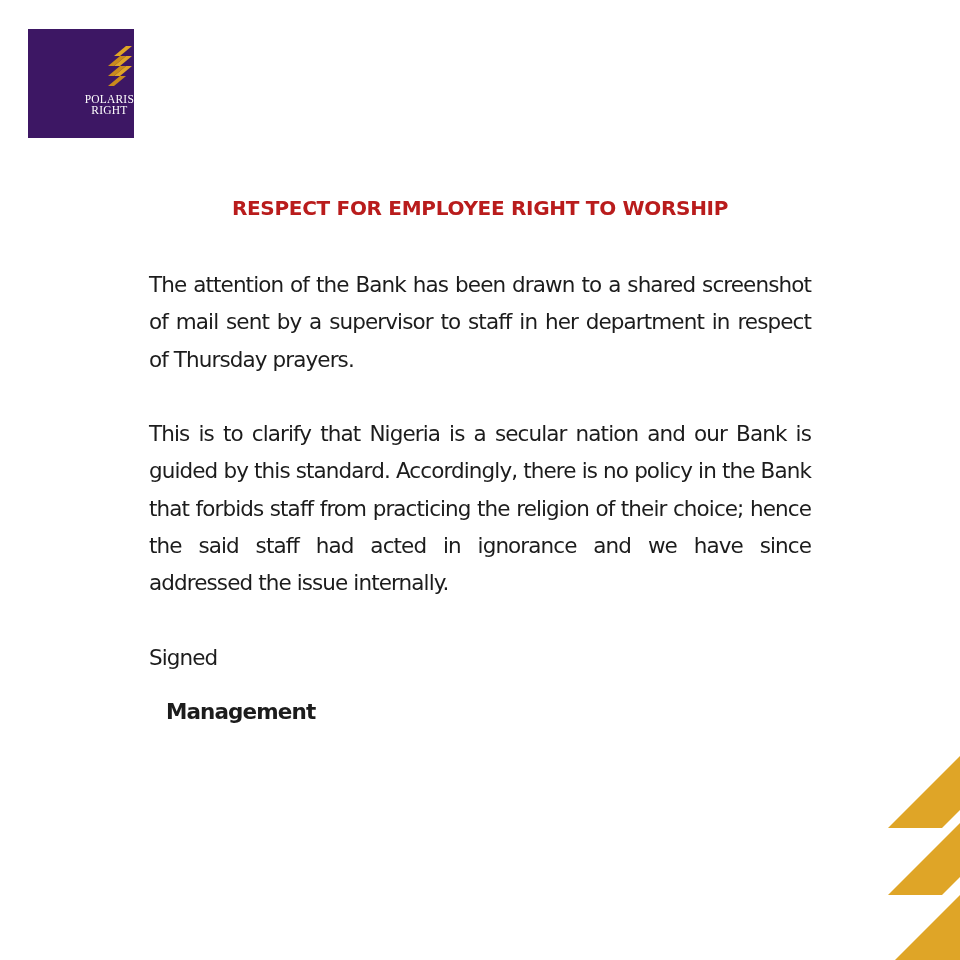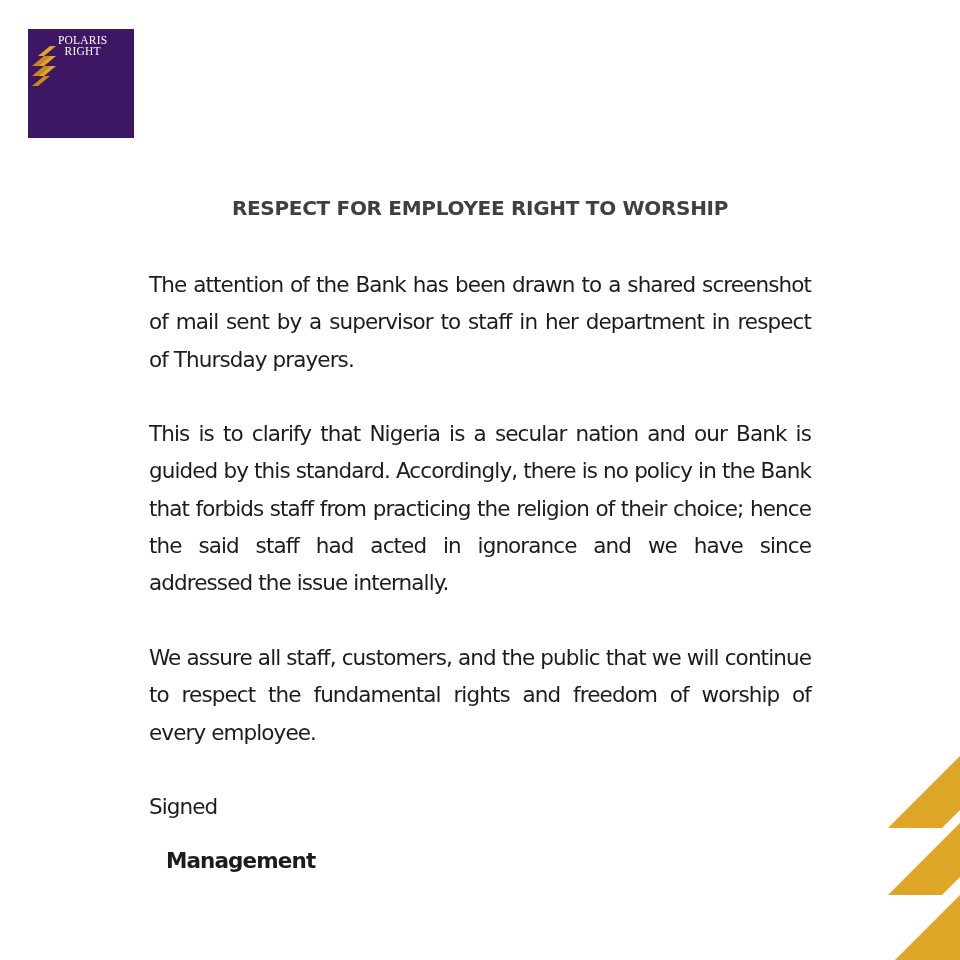--- a/index.html
+++ b/index.html
@@ -2,31 +2,31 @@
 <html><head>
   <meta charset="utf-8">
   <style>
     html, body { margin:0; padding:0; }
     body {
       width:960px; height:960px; background:#ffffff; position:relative; overflow:hidden;
       font-family: "Liberation Sans", sans-serif; color:#1a1a1a;
     }
     .logo {
       position:absolute; left:28px; top:29px; width:106px; height:109px;
-      background:#3d1764; display:flex; flex-direction:row; align-items:flex-start;
+      background:#3d1764; display:flex; flex-direction:column; align-items:flex-end;
     }
     .logo svg { margin-top:15px; }
     .logo-text {
       font-family: "Liberation Serif", serif; color:#ffffff; font-size:11.5px;
       line-height:11px; text-align:center; margin-top:6px; letter-spacing:0.2px;
     }
     .title {
       position:absolute; left:0; width:960px; top:196px; text-align:center;
       font-family: "DejaVu Sans", sans-serif; font-weight:bold; font-size:20px;
-      color:#404040; letter-spacing:-0.3px;
+      color:#b91c1c; letter-spacing:-0.3px;
     }
     .body {
       position:absolute; left:149px; width:662px; top:266px;
       font-family: "DejaVu Sans", sans-serif; font-size:21.5px; line-height:37.3px;
       color:#1c1c1c; letter-spacing:-0.9px;
     }
     .para { text-align:justify; margin:0 0 37.3px 0; }
     .signed { margin:0; }
     .management { margin:17px; font-weight:bold; }
     .deco { position:absolute; left:0; top:0; }
@@ -47,21 +47,20 @@
     <div>POLARIS</div>
     <div>RIGHT</div>
   </div>
 </div>
 
 <div class="title">RESPECT FOR EMPLOYEE RIGHT TO WORSHIP</div>
 
 <div class="body">
   <p class="para">The attention of the Bank has been drawn to a shared screenshot of mail sent by a supervisor to staff in her department in respect of Thursday prayers.</p>
   <p class="para">This is to clarify that Nigeria is a secular nation and our Bank is guided by this standard. Accordingly, there is no policy in the Bank that forbids staff from practicing the religion of their choice; hence the said staff had acted in ignorance and we have since addressed the issue internally.</p>
-  <p class="para">We assure all staff, customers, and the public that we will continue to respect the fundamental rights and freedom of worship of every employee.</p>
   <p class="signed">Signed</p>
   <p class="management">Management</p>
 </div>
 
 <svg class="deco" width="960" height="960" viewBox="0 0 960 960">
   <polygon points="888,828 960,756 960,810 942,828" fill="#dfa527"></polygon>
   <polygon points="888,895 960,823 960,877 942,895" fill="#dfa527"></polygon>
   <polygon points="895,960 960,895 960,960" fill="#dfa527"></polygon>
 </svg>
 

